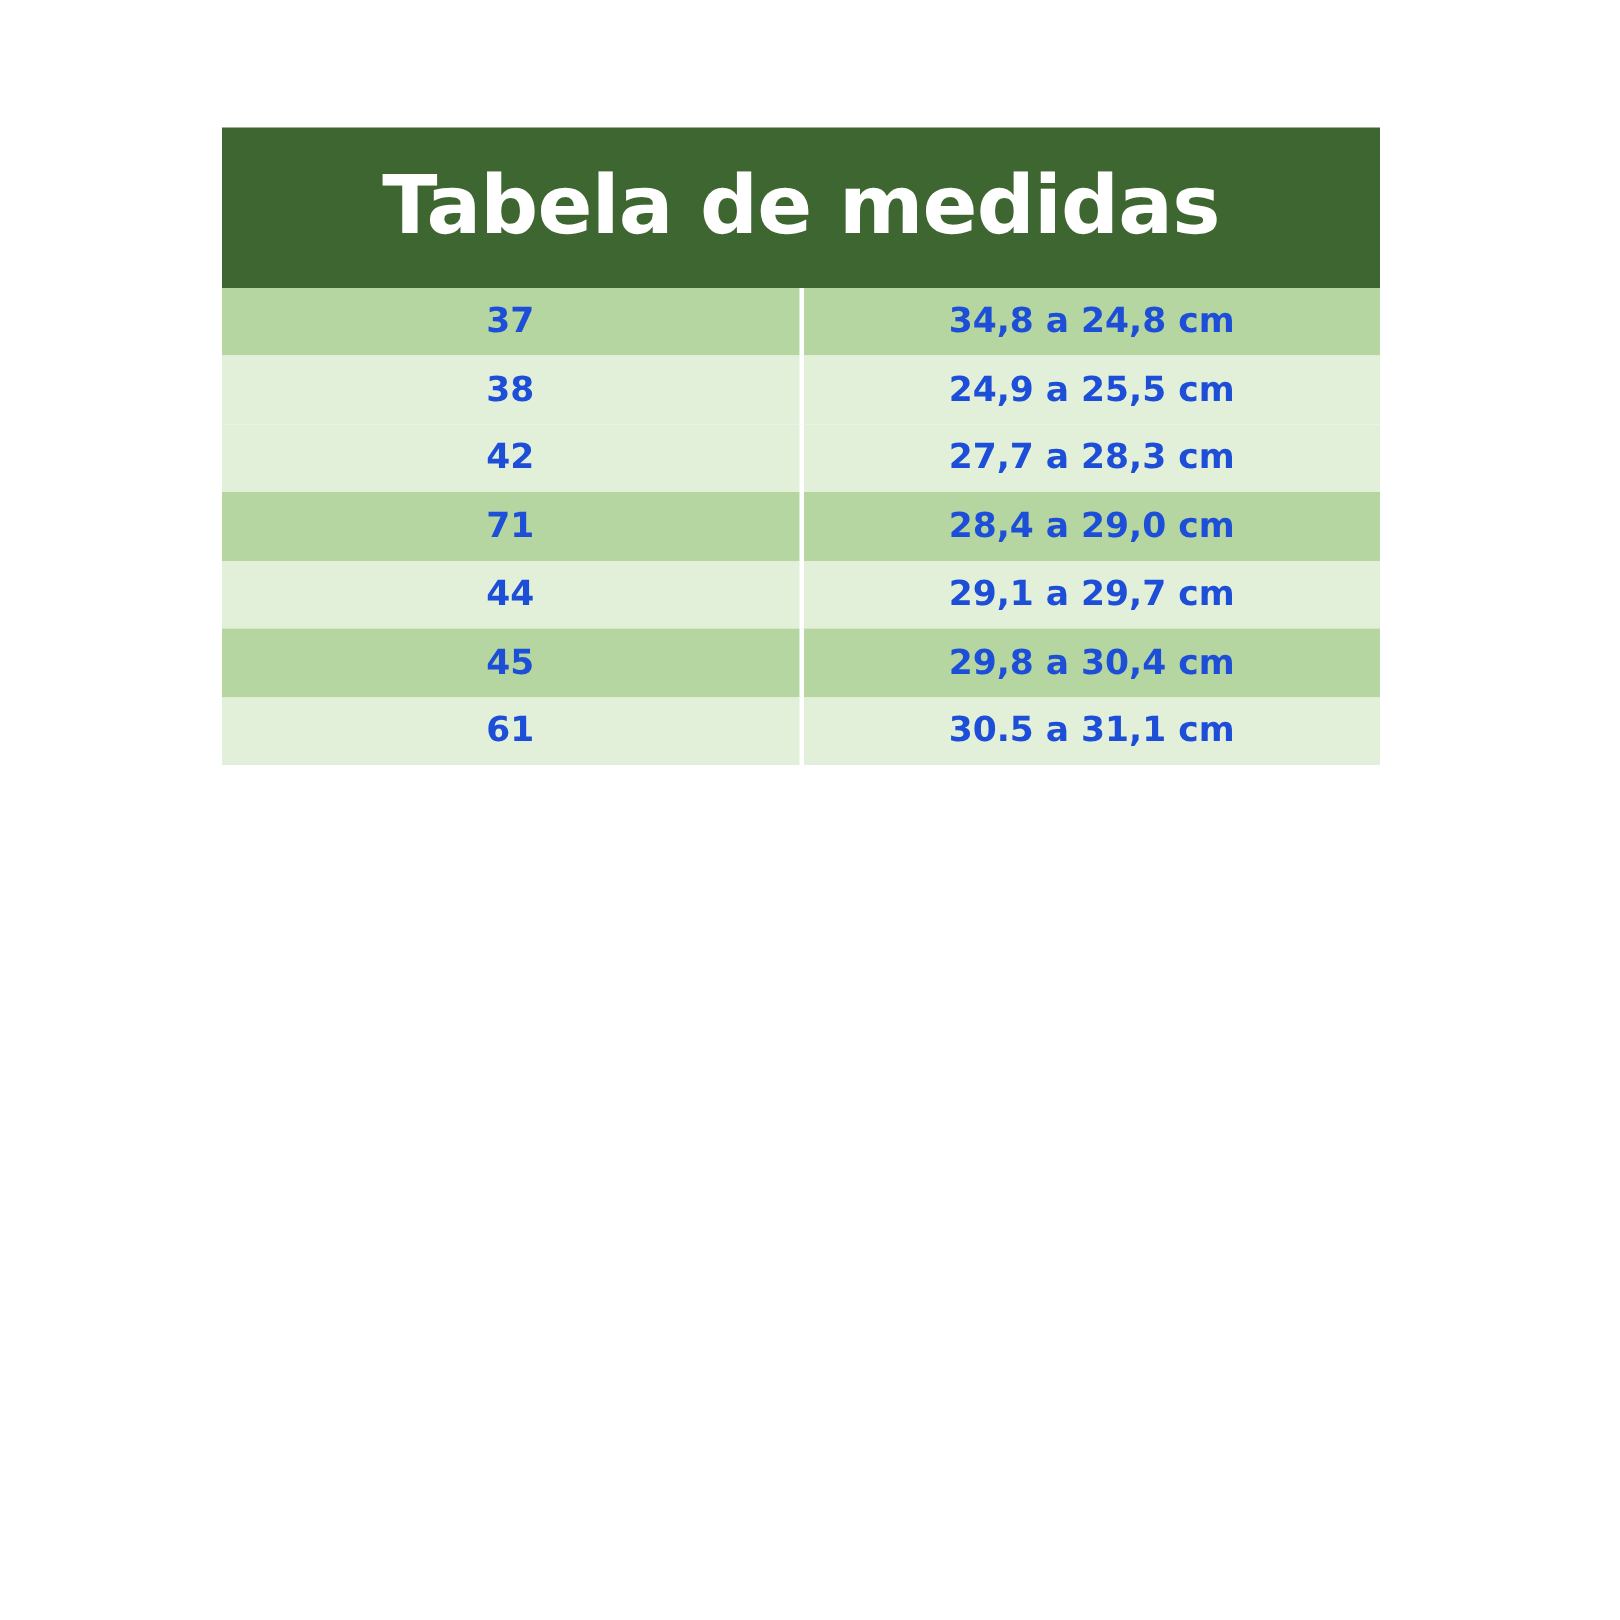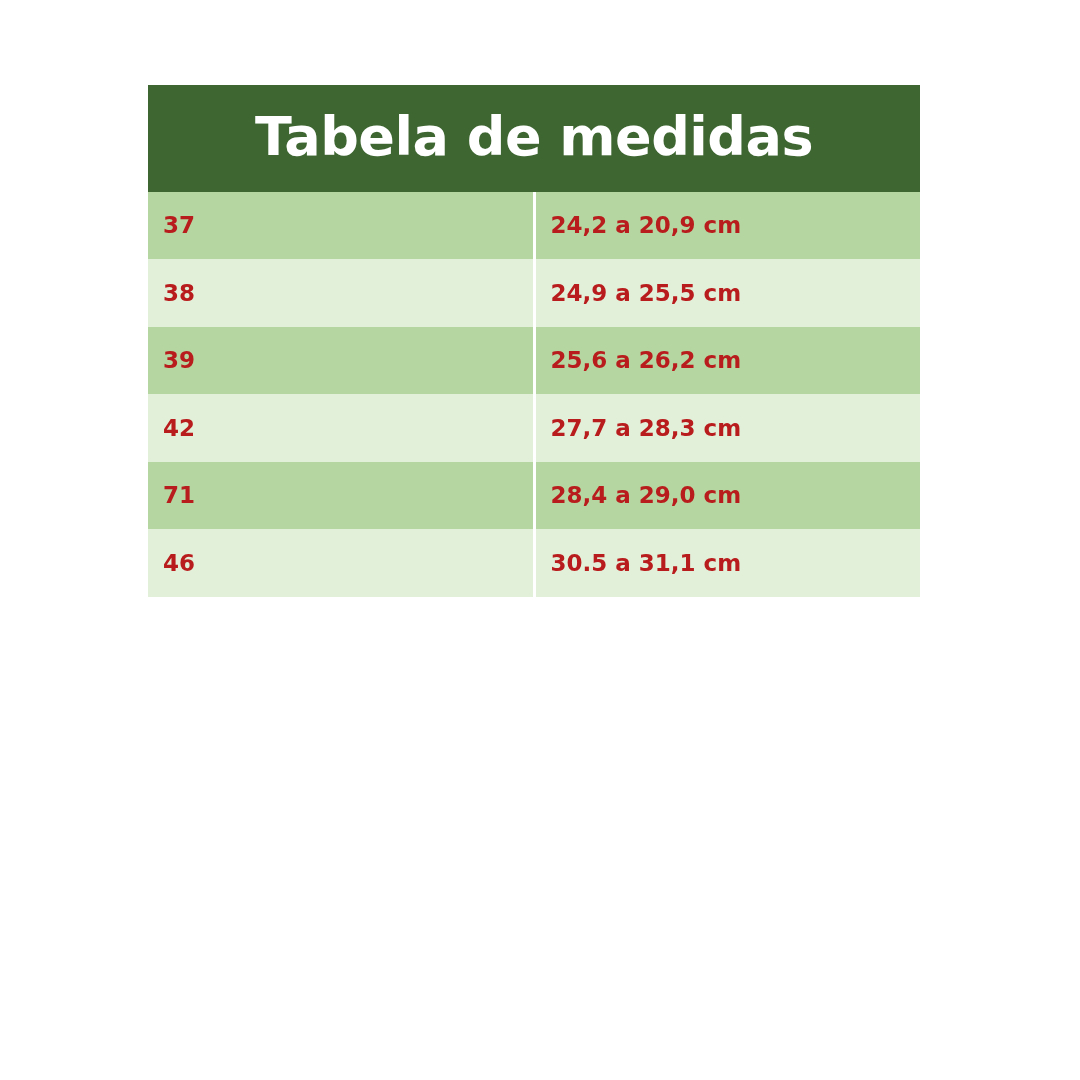--- a/index.html
+++ b/index.html
@@ -39,24 +39,24 @@
     text-align: center;
     padding: 24px 0 26px 0;
     line-height: 1.05;
     border: none;
   }
 
   .size-table td {
     height: 37.5px;
     font-size: 23px;
     font-weight: bold;
-    color: #b91c1c;
-    text-align: left;
+    color: #1d4ed8;
+    text-align: center;
     vertical-align: middle;
-    padding: 15px;
+    padding: 4px;
     border: none;
   }
 
   .size-table td.col-size {
     width: 363px;
     border-right: 3px solid #ffffff;
   }
 
   .size-table td.col-measure {
     width: 409px;
@@ -77,37 +77,41 @@
 <div class="page">
   <table class="size-table">
     <thead>
       <tr class="title-row">
         <th colspan="2">Tabela de medidas</th>
       </tr>
     </thead>
     <tbody>
       <tr class="row-odd">
         <td class="col-size">37</td>
-        <td class="col-measure">24,2 a 20,9 cm</td>
+        <td class="col-measure">34,8 a 24,8 cm</td>
       </tr>
       <tr class="row-even">
         <td class="col-size">38</td>
         <td class="col-measure">24,9 a 25,5 cm</td>
-      </tr>
-      <tr class="row-odd">
-        <td class="col-size">39</td>
-        <td class="col-measure">25,6 a 26,2 cm</td>
       </tr>
       <tr class="row-even">
         <td class="col-size">42</td>
         <td class="col-measure">27,7 a 28,3 cm</td>
       </tr>
       <tr class="row-odd">
         <td class="col-size">71</td>
         <td class="col-measure">28,4 a 29,0 cm</td>
       </tr>
       <tr class="row-even">
-        <td class="col-size">46</td>
+        <td class="col-size">44</td>
+        <td class="col-measure">29,1 a 29,7 cm</td>
+      </tr>
+      <tr class="row-odd">
+        <td class="col-size">45</td>
+        <td class="col-measure">29,8 a 30,4 cm</td>
+      </tr>
+      <tr class="row-even">
+        <td class="col-size">61</td>
         <td class="col-measure">30.5 a 31,1 cm</td>
       </tr>
     </tbody>
   </table>
 </div>
 
 </body></html>

